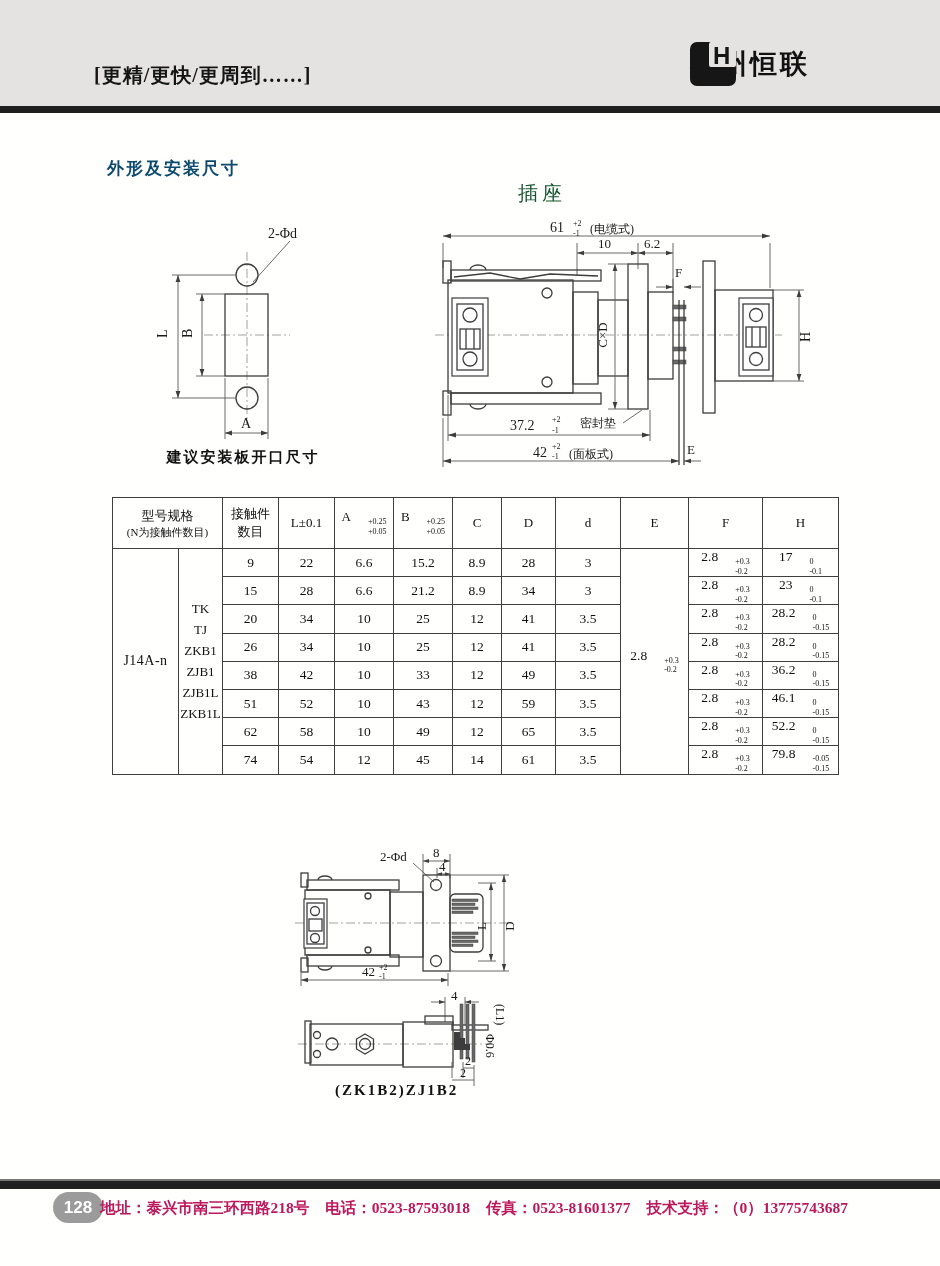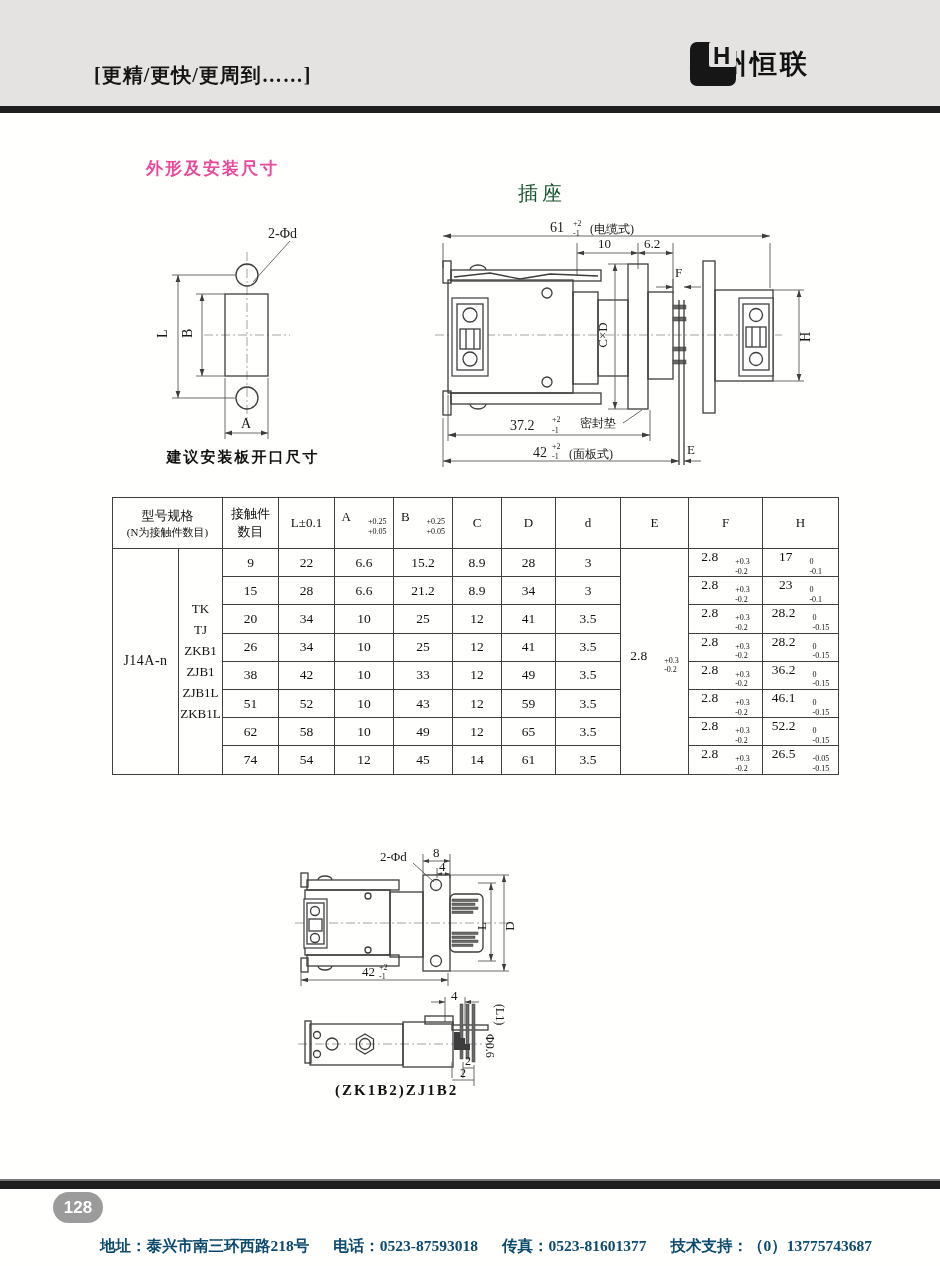--- a/index.html
+++ b/index.html
@@ -6,21 +6,21 @@
   .page { position:relative; width:940px; height:1266px; background:#fffffd;
           font-family:"Liberation Sans", sans-serif; overflow:hidden; }
   .hdr { position:absolute; left:0; top:0; width:940px; height:106px; background:#e4e3e1; }
   .hdr-slogan { position:absolute; left:94px; top:62px; font-family:"Liberation Serif", serif;
           font-weight:bold; font-size:20px; color:#141414; letter-spacing:1px; }
   .logo-box { position:absolute; left:690px; top:46px; display:flex; align-items:center; gap:10px; }
   .brand { font-size:27px; font-weight:bold; color:#111; letter-spacing:3px; font-family:"Liberation Sans", sans-serif; }
   .bar-top { position:absolute; left:0; top:106px; width:940px; height:7px; background:#1f1f1f; }
   .bar-bottom { position:absolute; left:0; top:1179px; width:940px; height:8px; background:#1f1f1f; border-top:2px solid #777; }
 
-  .s1-title { position:absolute; left:107px; top:157px; font-size:17px; font-weight:bold; color:#ec4899; letter-spacing:2px;margin-left:39px; }
+  .s1-title { position:absolute; left:107px; top:157px; font-size:17px; font-weight:bold; color:#0c4a6e; letter-spacing:2px; }
   .s1-sub   { position:absolute; left:110px; top:184px; font-size:14px; font-weight:600; color:#181818; letter-spacing:1px; }
   .socket-lbl { position:absolute; left:518px; top:180px; font-size:20px; color:#14532d;
           font-family:Liberation Mono, monospace; letter-spacing:4px; }
   .s2-title { position:absolute; left:107px; top:787px; font-size:16px; font-weight:bold; color:#111; letter-spacing:2px; }
 
   svg { position:absolute; overflow:visible; }
   .out { stroke:#3d3d3d; stroke-width:1.3; fill:none; }
   .outf { stroke:#3d3d3d; stroke-width:1.2; fill:#fefefe; }
   .dim { stroke:#5a5a5a; stroke-width:0.9; fill:none; }
   .cl  { stroke:#8a8a8a; stroke-width:0.8; fill:none; stroke-dasharray:9 3 2 3; }
@@ -39,22 +39,22 @@
   table.spec tr.bd td { height:25px; }
   .hsub { font-size:11px; }
   .tol { display:inline-flex; flex-direction:column; align-items:flex-start; font-size:8px;
          line-height:1.2; margin-left:17px; vertical-align:-3px; text-align:center; }
   .variants div { line-height:21px; font-size:13px; }
   .model { font-size:14px; letter-spacing:0.5px;margin-left:16px; }
 
   .badge { position:absolute; left:53px; top:1192px; width:50px; height:31px; background:#9b9b9b;
           border-radius:17px; color:#fff; font-weight:bold; font-size:17px;
           display:flex; align-items:center; justify-content:center; }
-  .ftext { position:absolute; left:100px; top:1236px; font-family:"Liberation Serif", serif;
-          font-weight:bold; font-size:15.5px; color:#0c4a6e; display:flex; gap:24px; white-space:nowrap; }
+  .ftext { position:absolute; left:100px; top:1198px; font-family:"Liberation Serif", serif;
+          font-weight:bold; font-size:15.5px; color:#be185d; display:flex; gap:16px; white-space:nowrap; }
 </style>
 </head>
 <body>
 
 <div class="page">
 
   <div class="hdr">
     <div class="hdr-slogan">[更精/更快/更周到……]</div>
     <div class="logo-box">
       <svg width="46" height="44" viewBox="0 0 46 44">
@@ -393,21 +393,21 @@
       <td><span>54</span></td>
       <td><span>12</span></td>
       <td><span>45</span></td>
       <td><span>14</span></td>
       <td><span>61</span></td>
       <td><span>3.5</span></td>
       <td><span>2.8</span><span class="tol">
               <span>+0.3</span>
               <span>-0.2</span>
             </span></td>
-      <td><span>26.5</span><span class="tol">
+      <td><span>79.8</span><span class="tol">
               <span>-0.05</span>
               <span>-0.15</span>
             </span></td>
     </tr>
   </tbody>
     </table>
 
 
   <svg style="left:280px; top:828px;" width="290" height="175" viewBox="0 0 290 175">
     <text class="d" x="100" y="33">2-Φd</text>

